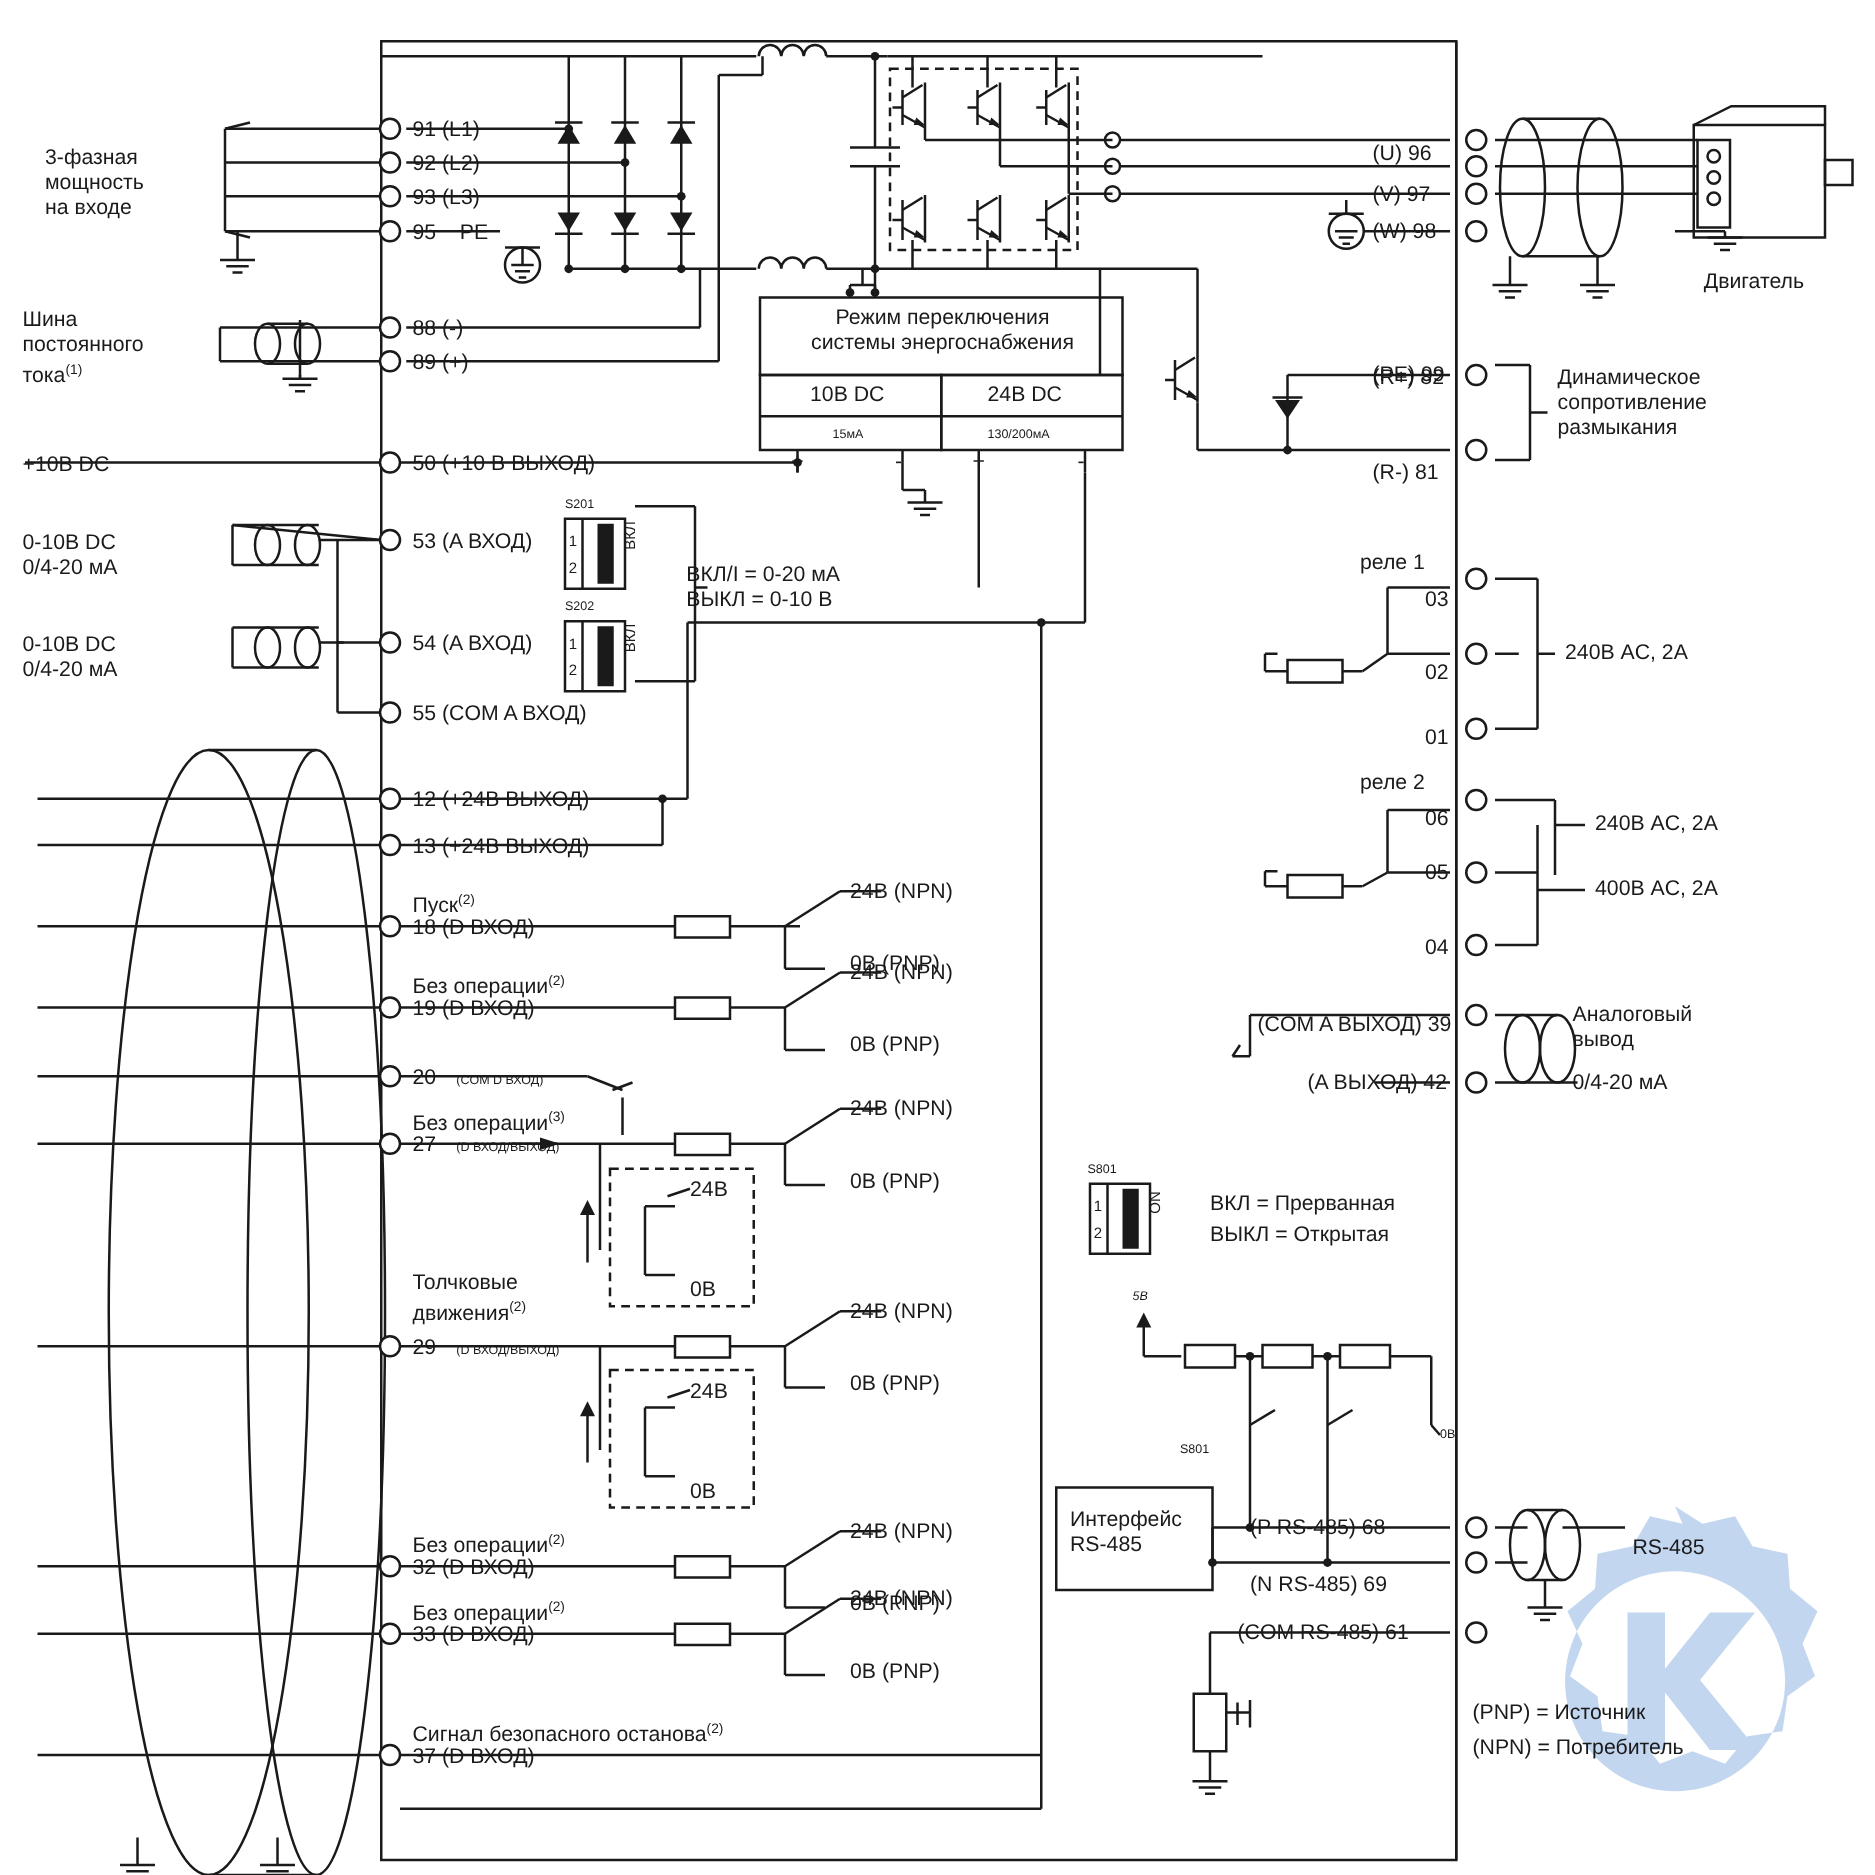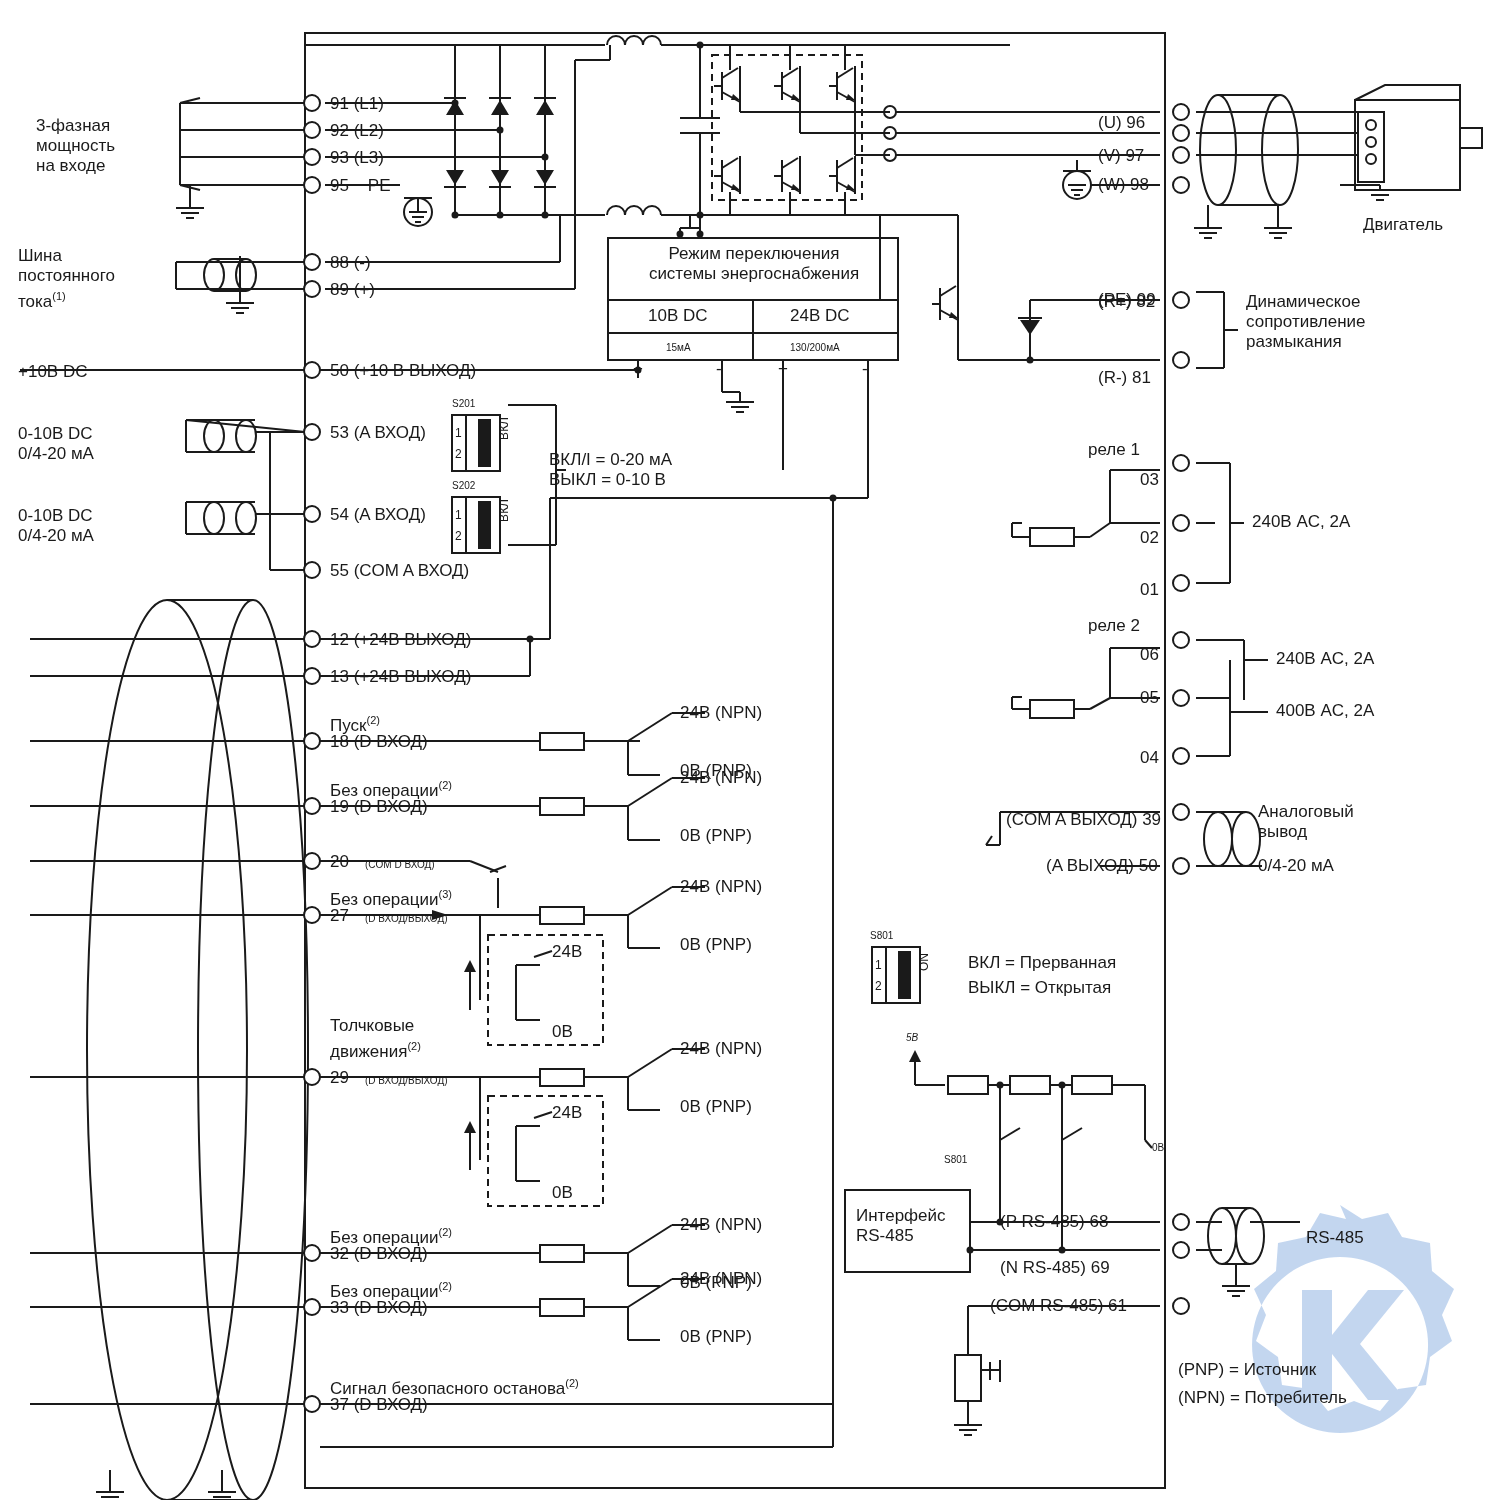--- a/index.html
+++ b/index.html
@@ -662,21 +662,21 @@
   <div class="lbl" style="left:1252px;top:512px;">240В AC, 2A</div>
 
   <div class="lbl" style="left:1088px;top:616px;">реле 2</div>
   <div class="lbl" style="left:1140px;top:645px;">06</div>
   <div class="lbl" style="left:1140px;top:688px;">05</div>
   <div class="lbl" style="left:1140px;top:748px;">04</div>
   <div class="lbl" style="left:1276px;top:649px;">240В AC, 2A</div>
   <div class="lbl" style="left:1276px;top:701px;">400В AC, 2A</div>
 
   <div class="lbl" style="left:1006px;top:810px;">(COM A ВЫХОД) 39</div>
-  <div class="lbl" style="left:1046px;top:856px;">(A ВЫХОД) 50</div>
+  <div class="lbl" style="left:1046px;top:856px;">(A ВЫХОД) 42</div>
   <div class="lbl" style="left:1258px;top:802px;">Аналоговый
 вывод</div>
   <div class="lbl" style="left:1258px;top:856px;">0/4-20 мА</div>
 
   <div class="lbl sm" style="left:870px;top:926px;">S801</div>
   <div class="lbl xs" style="left:875px;top:955px;">1</div>
   <div class="lbl xs" style="left:875px;top:976px;">2</div>
   <div class="lbl vert" style="left:914px;top:953px;">ON</div>
   <div class="lbl" style="left:968px;top:953px;">ВКЛ = Прерванная</div>
   <div class="lbl" style="left:968px;top:978px;">ВЫКЛ = Открытая</div>

